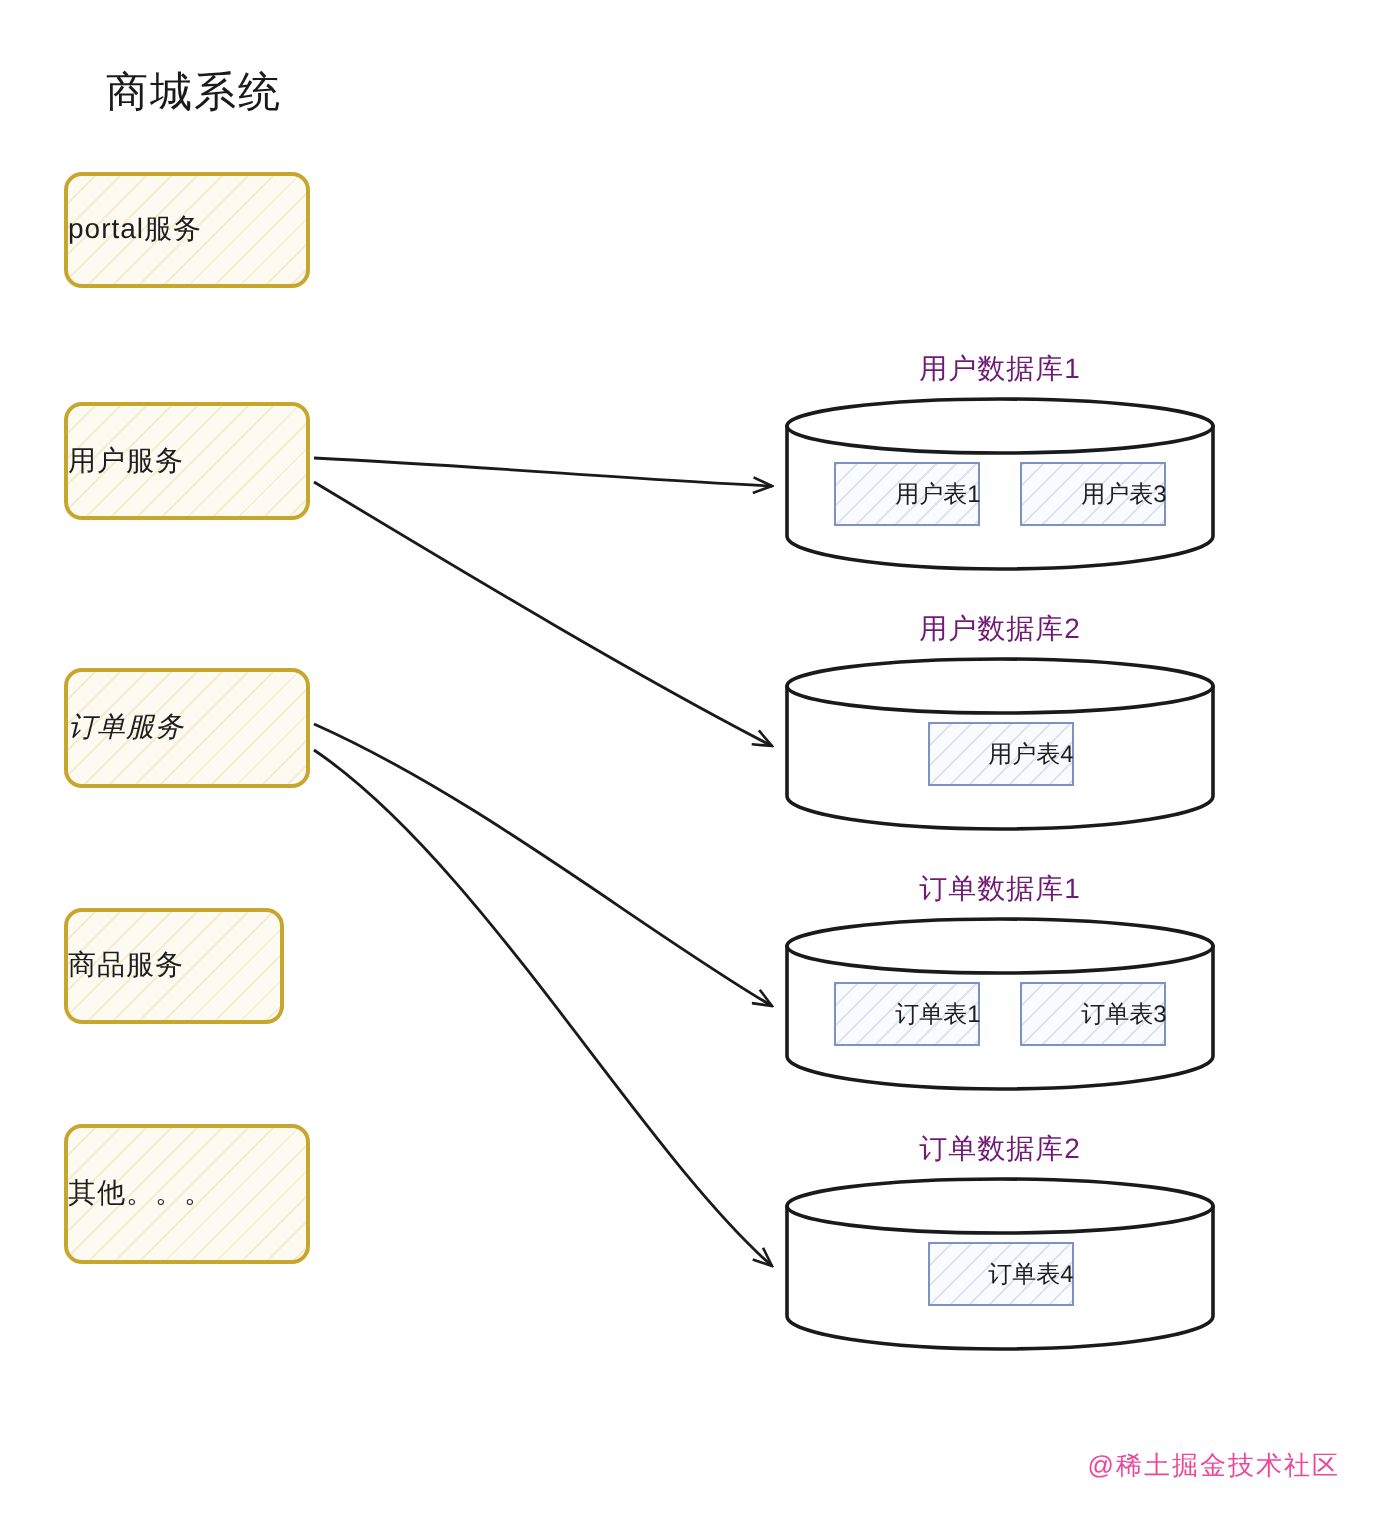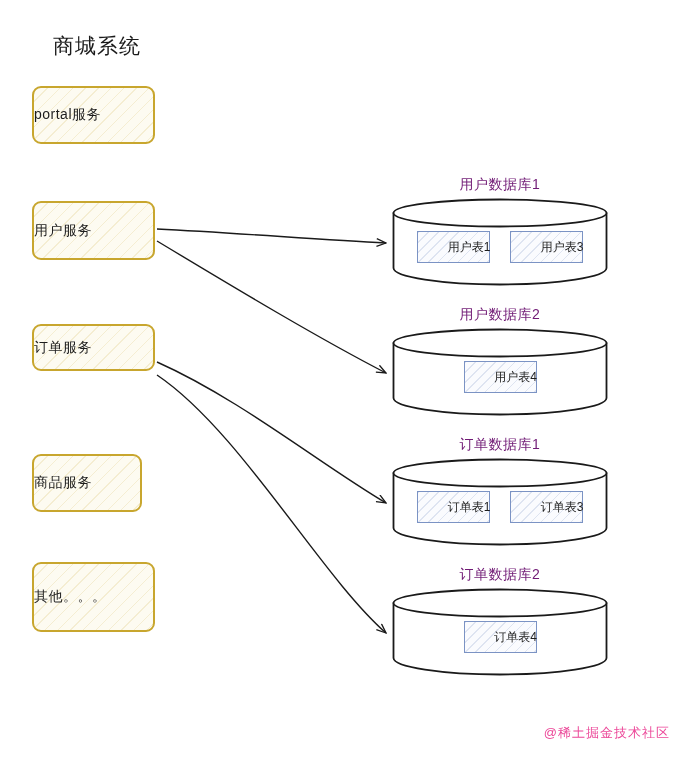--- a/index.html
+++ b/index.html
@@ -161,21 +161,21 @@
   </svg>
 
   <div class="service-box" style="left:32px; top:86px; width:123px; height:58px;">
     <span class="service-label">portal服务</span>
   </div>
 
   <div class="service-box" style="left:32px; top:201px; width:123px; height:59px;">
     <span class="service-label">用户服务</span>
   </div>
 
-  <div class="service-box" style="left:32px; top:324px; width:123px; height:47px;">
+  <div class="service-box" style="left:32px; top:334px; width:123px; height:60px;font-style:italic;">
     <span class="service-label">订单服务</span>
   </div>
 
   <div class="service-box" style="left:32px; top:454px; width:110px; height:58px;">
     <span class="service-label">商品服务</span>
   </div>
 
   <div class="service-box" style="left:32px; top:562px; width:123px; height:70px;">
     <span class="service-label">其他。。。</span>
   </div>

